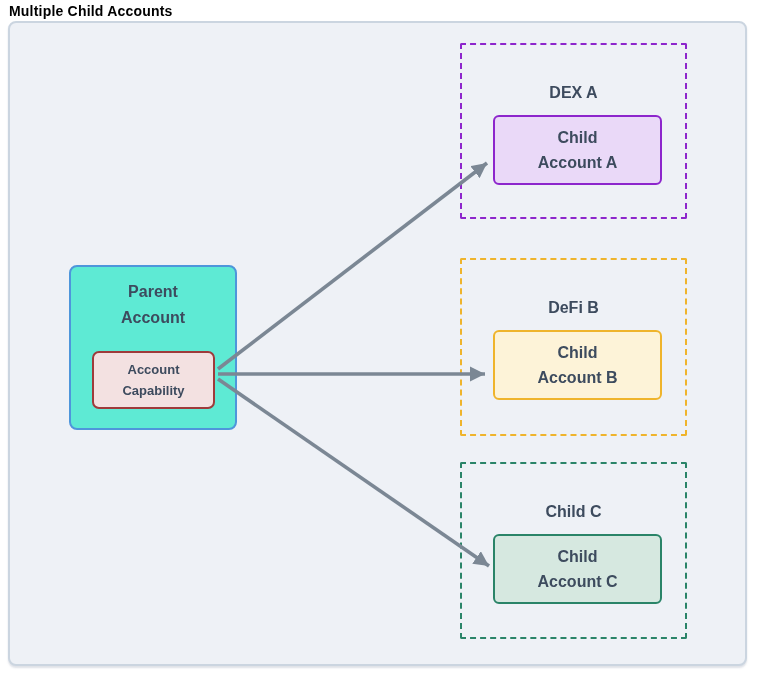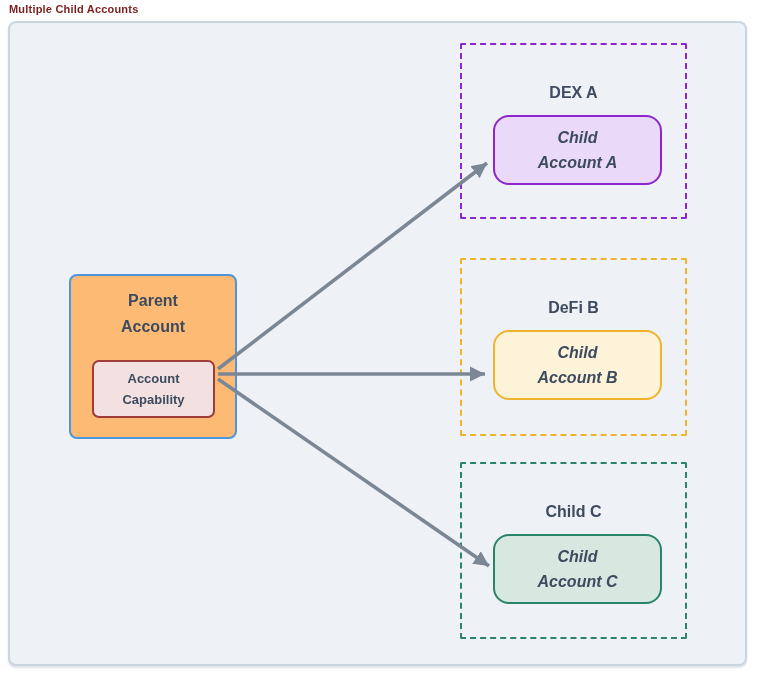--- a/index.html
+++ b/index.html
@@ -7,42 +7,42 @@
   body {
     position: relative;
     font-family: "Liberation Sans", sans-serif;
     color: #3d4b5e;
     overflow: hidden;
   }
 
   .fig-title {
     position: absolute;
     left: 9px; top: 3px;
-    font-size: 11px;
+    font-size: 14px;
     font-weight: 600;
     letter-spacing: 0.2px;
-    color: #7f1d1d;
+    color: #000000;
   }
 
   .panel {
     position: absolute;
     left: 8px; top: 21px;
     width: 739px; height: 645px;
     background: #eef1f6;
     border: 2px solid #cbd5e0;
     border-radius: 8px;
     box-shadow: 0 2px 2px rgba(160,170,185,0.35);
   }
 
   
   .parent-box {
     position: absolute;
-    left: 59px; top: 251px;
+    left: 59px; top: 242px;
     width: 168px; height: 165px;
-    background: #fdba74;
+    background: #5eead4;
     border: 2px solid #4e96db;
     border-radius: 8px;
   }
   .parent-label {
     margin-top: 12px;
     text-align: center;
     font-size: 16px;
     line-height: 26px;
     font-weight: 600;
     white-space: pre-line;
@@ -81,22 +81,22 @@
     text-align: center;
     font-size: 16px;
     font-weight: 600;
   }
 
   .child-box {
     position: absolute;
     left: 31px; top: 70px;
     width: 169px; height: 70px;
     border: 2px solid;
-    border-radius: 16px;
-    display: flex; align-items: center; justify-content: center; font-style: italic;
+    border-radius: 6px;
+    display: flex; align-items: center; justify-content: center;
   }
   .child-a { background: #ead9f8; border-color: #8d26cc; }
   .child-b { background: #fdf3d8; border-color: #efb42c; }
   .child-c { background: #d6e8e0; border-color: #2a8468; }
 
   .child-label {
     font-size: 16px;
     line-height: 25px;
     font-weight: 600;
     text-align: center;

